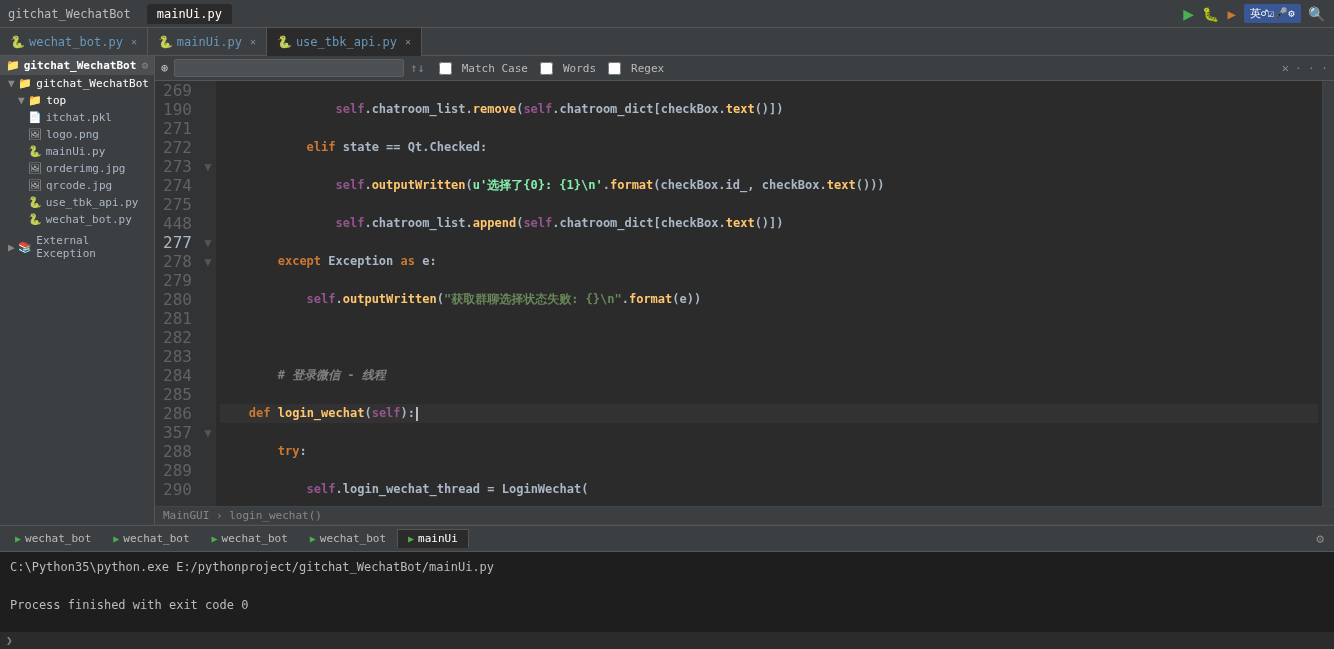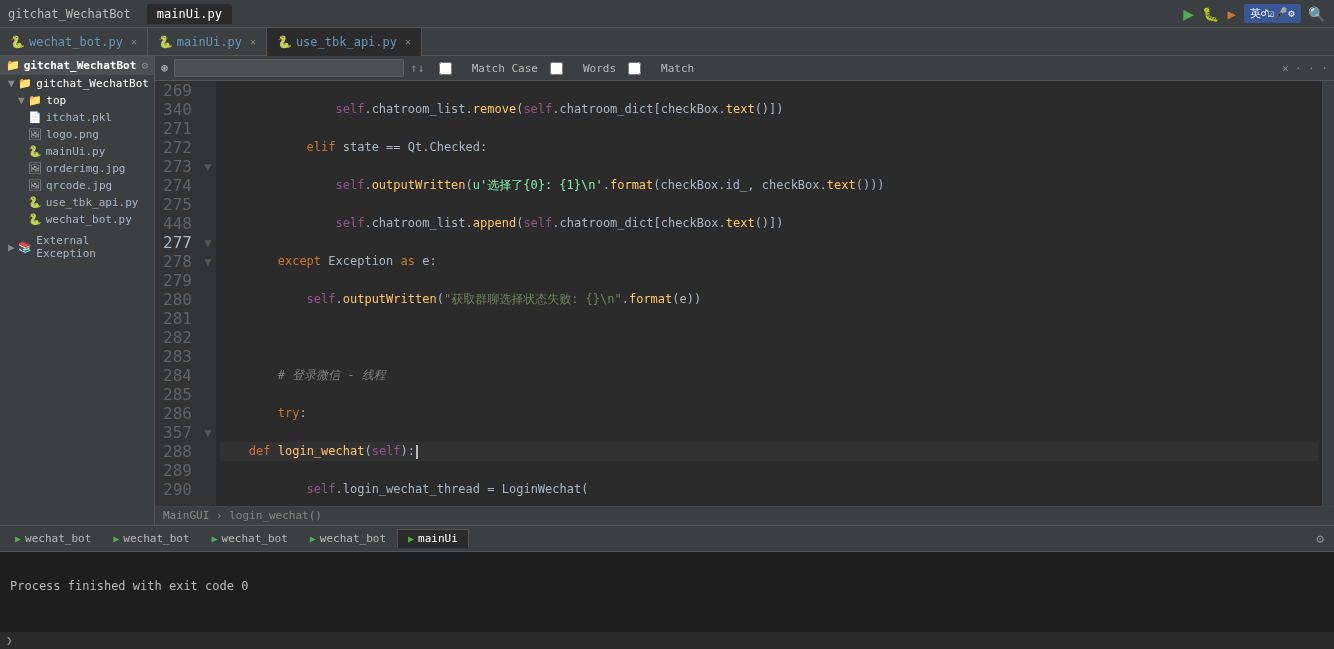--- a/index.html
+++ b/index.html
@@ -22,28 +22,28 @@
     
     #sidebar { width: 155px; background: #3c3f41; border-right: 1px solid #555; display: flex; flex-direction: column; flex-shrink: 0; overflow-y: auto; }
     .sidebar-item { padding: 2px 4px 2px 8px; color: #a9b7c6; font-size: 11px; cursor: pointer; display: flex; align-items: center; gap: 4px; }
     .sidebar-item.indent1 { padding-left: 18px; }
     .sidebar-item.indent2 { padding-left: 28px; }
     .sidebar-header-row { background: #4c5052; padding: 3px 6px; font-size: 11px; color: #bbbbbb; display: flex; align-items: center; gap: 4px; }
 
     
     #search-bar { background: #3c3f41; border-bottom: 1px solid #555; padding: 3px 6px; display: flex; align-items: center; gap: 6px; flex-shrink: 0; }
     #search-bar input { background: #4c5052; border: 1px solid #5e6060; color: #a9b7c6; padding: 2px 6px; font-size: 11px; width: 200px; border-radius: 2px; }
-    #search-bar .search-option { display: flex; align-items: center; gap: 20px; color: #bbbbbb; font-size: 11px; }
+    #search-bar .search-option { display: flex; align-items: center; gap: 10px; color: #bbbbbb; font-size: 11px; }
     #search-bar .search-option input[type=checkbox] { width: auto; }
 
     
     #code-editor { flex: 1; display: flex; flex-direction: column; overflow: hidden; }
     #line-numbers { background: #313335; padding: 0 8px; text-align: left; color: #606366; font-size: 16px; line-height: 19px; min-width: 40px; user-select: none; flex-shrink: 0; }
     #gutter { width: 16px; background: #313335; flex-shrink: 0; }
-    #code-lines { flex: 1; padding: 0 4px; line-height: 19px; white-space: pre; font-size: 12px; overflow-x: auto; }
+    #code-lines { flex: 1; padding: 0 4px; line-height: 19px; white-space: pre; font-size: 12px; overflow-x: auto; font-weight: bold; }
 
     
     .kw { color: #cc7832; }
     .fn { color: #ffc66d; } 
     .str { color: #6a8759; } 
     .str2 { color: #86efac; } 
     .cmt { color: #808080; font-style: italic; } 
     .cls { color: #a9b7c6; } 
     .self-kw { color: #94558d; }
     .op { color: #a9b7c6; }
@@ -162,32 +162,32 @@
         <label class="search-option">
           <input type="checkbox" style="">
           <span>Match Case</span>
         </label>
         <label class="search-option">
           <input type="checkbox" style="">
           <span>Words</span>
         </label>
         <label class="search-option">
           <input type="checkbox" style="">
-          <span>Match</span>
+          <span>Regex</span>
         </label>
       </div>
       <span style="margin-left:auto;color:#888;">✕</span>
       <span style="color:#888;font-size:11px;">· · ·</span>
     </div>
 
     <div style="flex:1;display:flex;overflow:hidden;">
 
       <div id="line-numbers">
         <div>269</div>
-          <div>340</div>
+          <div>190</div>
           <div>271</div>
           <div>272</div>
           <div>273</div>
         <div>274</div>
           <div>275</div>
           <div>448</div>
           <div style="color:#a9b7c6;">277</div>
           <div>278</div>
         <div>279</div>
           <div>280</div>
@@ -230,22 +230,22 @@
 
       <div id="code-lines">
 <span class="code-line">                <span class="self-kw">self</span><span class="op">.</span><span>chatroom_list</span><span class="op">.</span><span class="fn">remove</span><span class="op">(</span><span class="self-kw">self</span><span class="op">.</span><span>chatroom_dict</span><span class="op">[</span><span>checkBox</span><span class="op">.</span><span class="fn">text</span><span class="op">()</span><span class="op">]</span><span class="op">)</span></span>
 <span class="code-line">            <span class="kw">elif</span> <span>state</span> <span class="op">==</span> <span class="cls">Qt</span><span class="op">.</span><span class="cls">Checked</span><span class="op">:</span></span>
 <span class="code-line">                <span class="self-kw">self</span><span class="op">.</span><span class="fn">outputWritten</span><span class="op">(</span><span class="str2">u'选择了{0}: {1}\n'</span><span class="op">.</span><span class="fn">format</span><span class="op">(</span><span>checkBox</span><span class="op">.</span><span>id_</span><span class="op">,</span> <span>checkBox</span><span class="op">.</span><span class="fn">text</span><span class="op">()</span><span class="op">)</span><span class="op">)</span></span>
 <span class="code-line">                <span class="self-kw">self</span><span class="op">.</span><span>chatroom_list</span><span class="op">.</span><span class="fn">append</span><span class="op">(</span><span class="self-kw">self</span><span class="op">.</span><span>chatroom_dict</span><span class="op">[</span><span>checkBox</span><span class="op">.</span><span class="fn">text</span><span class="op">()</span><span class="op">]</span><span class="op">)</span></span>
 <span class="code-line">        <span class="kw">except</span> <span class="cls">Exception</span> <span class="kw">as</span> <span>e</span><span class="op">:</span></span>
 <span class="code-line">            <span class="self-kw">self</span><span class="op">.</span><span class="fn">outputWritten</span><span class="op">(</span><span class="str">"获取群聊选择状态失败: {}\n"</span><span class="op">.</span><span class="fn">format</span><span class="op">(</span><span>e</span><span class="op">)</span><span class="op">)</span></span>
 <span class="code-line"> </span>
 <span class="code-line">        <span class="cmt"># 登录微信 - 线程</span></span>
+<span class="code-line" style="background:#323232;">    <span class="kw">def</span> <span class="fn">login_wechat</span><span class="op">(</span><span class="self-kw">self</span><span class="op">)</span><span class="op">:</span><span style="display:inline-block;width:2px;height:14px;background:#bbbbbb;vertical-align:middle;margin-left:1px;"></span></span>
 <span class="code-line">        <span class="kw">try</span><span class="op">:</span></span>
-<span class="code-line" style="background:#323232;">    <span class="kw">def</span> <span class="fn">login_wechat</span><span class="op">(</span><span class="self-kw">self</span><span class="op">)</span><span class="op">:</span><span style="display:inline-block;width:2px;height:14px;background:#bbbbbb;vertical-align:middle;margin-left:1px;"></span></span>
 <span class="code-line">            <span class="self-kw">self</span><span class="op">.</span><span>login_wechat_thread</span> <span class="op">=</span> <span class="cls">LoginWechat</span><span class="op">(</span></span>
 
 
 
 
 
 
 
 
 
@@ -282,19 +282,20 @@
     </div>
     <div class="terminal-tab active">
       <span style="color:#4caf50;font-size:10px;">▶</span>
       <span>mainUi</span>
     </div>
     <div style="margin-left:auto;display:flex;align-items:center;">
       <span style="color:#888;font-size:13px;cursor:pointer;padding:0 6px;">⚙</span>
     </div>
   </div>
   <div id="terminal-content">
+    <div>C:\Python35\python.exe E:/pythonproject/gitchat_WechatBot/mainUi.py</div>
     <div>&nbsp;</div>
     <div>Process finished with exit code 0</div>
   </div>
   <div style="display:flex;align-items:center;padding:2px 6px;background:#2b2b2b;">
     <span style="color:#888;font-size:11px;">❯</span>
   </div>
 </div>
 
 </body></html>

